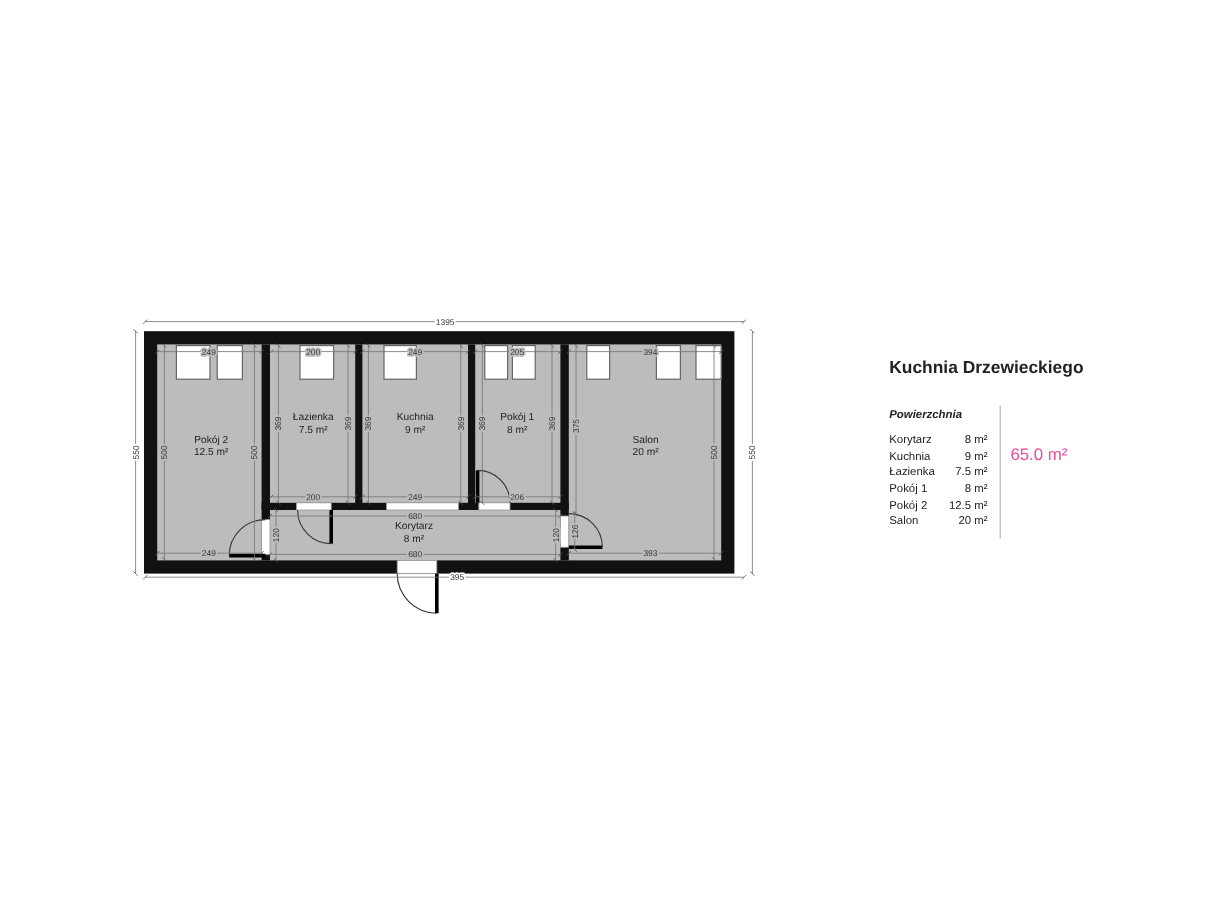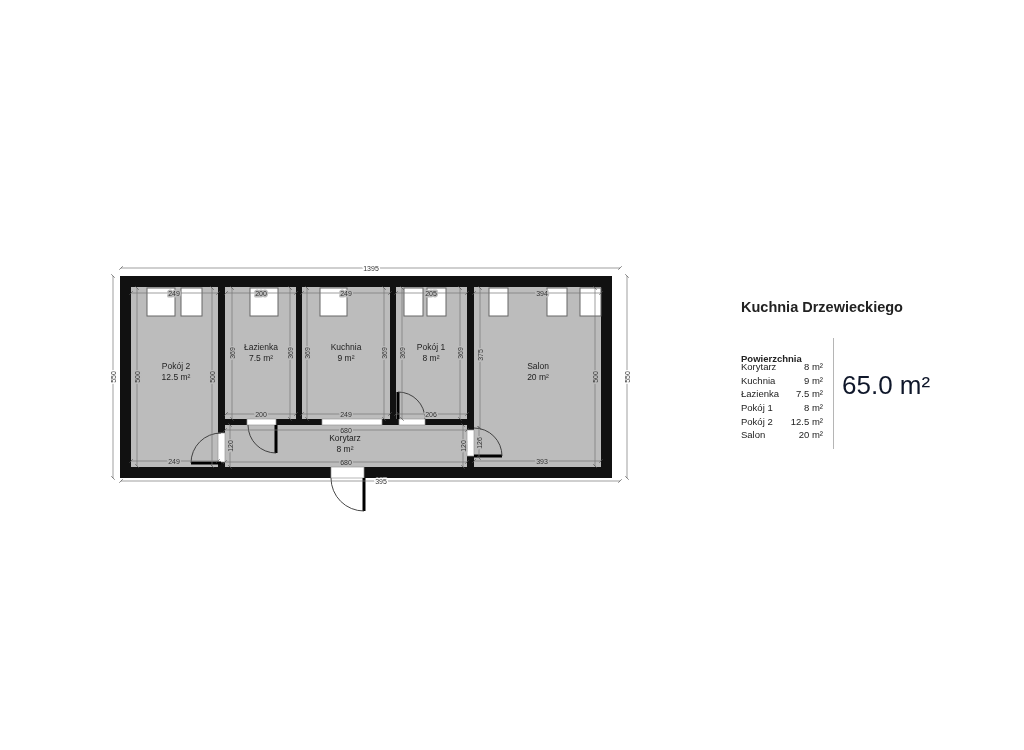--- a/index.html
+++ b/index.html
@@ -12,25 +12,25 @@
   .dim-g{stroke:#bcbcbc;stroke-width:3px;}
   .dim-w{stroke:#ffffff;stroke-width:3px;}
   .dimline{stroke:#777;stroke-width:0.7;fill:none;}
   .wall{fill:#111;}
   .gap{fill:#fff;stroke:#999;stroke-width:0.7;}
   .win{fill:#fff;stroke:#666;stroke-width:1;}
   .leaf{stroke:#000;stroke-width:3;fill:none;}
   .arc{stroke:#333;stroke-width:0.9;fill:none;}
   .panel{position:absolute;left:741px;top:299px;width:240px;height:160px;color:#222;}
   .p-title{position:absolute;left:0;top:0;font-size:14.5px;font-weight:600;white-space:nowrap;}
-  .p-section{position:absolute;left:0;top:54px;font-size:9.5px;font-weight:700;}
+  .p-section{position:absolute;left:0;top:41px;font-size:9.5px;font-weight:700;font-style:italic;}
   .p-table{position:absolute;left:0;top:61px;width:82px;}
   .p-row{display:flex;justify-content:space-between;height:13.7px;font-size:9.5px;line-height:13.7px;}
   .p-divider{position:absolute;left:92px;top:39px;width:1px;height:111px;background:#b5b5b5;}
-  .p-total{position:absolute;left:101px;top:71px;font-size:26px;color:#0f172a;white-space:nowrap;}
+  .p-total{position:absolute;left:101px;top:71px;font-size:14px;color:#ec4899;white-space:nowrap;}
 </style>
 </head>
 <body>
 
 <svg id="plan-svg" width="1024" height="750" viewBox="0 0 1024 750">
   <defs>
     <marker id="tk" markerWidth="7" markerHeight="7" refX="3.5" refY="3.5" orient="auto">
       <path d="M1 6 L6 1" stroke="#555" stroke-width="1" fill="none"></path>
     </marker>
   </defs>

